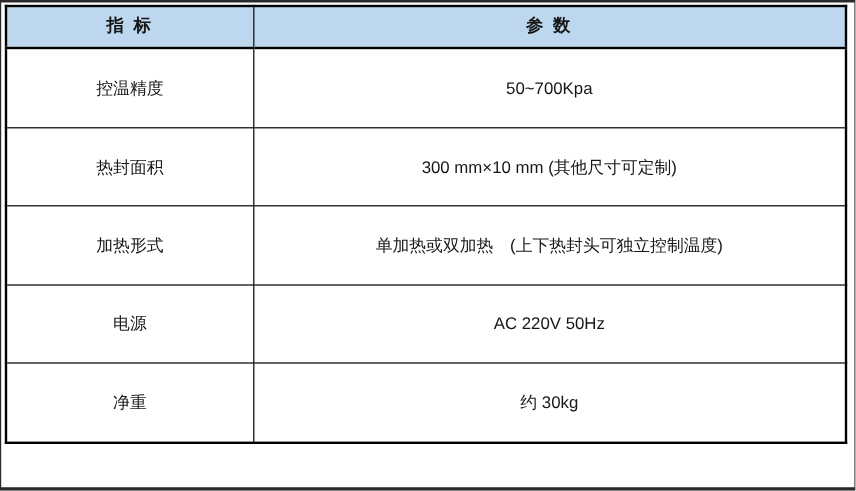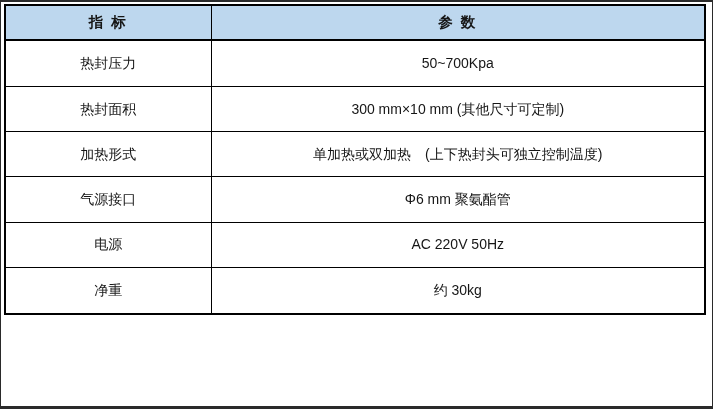--- a/index.html
+++ b/index.html
@@ -17,21 +17,21 @@
     border-top: 2px solid var(--frame, #2a2a2a);
     border-bottom: 3px solid var(--frame, #2a2a2a);
     border-left: 1px solid var(--frame, #2a2a2a);
     border-right: 1px solid var(--frame, #2a2a2a);
   }
   table.spec {
     position: absolute;
     left: 3px;
     top: 2px;
     width: 702px;
-    height: 311px;
+    height: 366px;
     border-collapse: collapse;
     table-layout: fixed;
     border: 2px solid var(--border, #000000);
   }
   table.spec th,
   table.spec td {
     border: 1px solid var(--border, #000000);
     text-align: center;
     vertical-align: middle;
     padding: 0 6px;
@@ -61,34 +61,30 @@
       <col class="c-value">
     </colgroup>
     <thead>
       <tr>
         <th>指 标</th>
         <th>参 数</th>
       </tr>
     </thead>
     <tbody>
       <tr>
-        <td>热封压力</td>
+        <td>控温精度</td>
         <td>50~700Kpa</td>
       </tr>
       <tr>
         <td>热封面积</td>
         <td>300 mm×10 mm (其他尺寸可定制)</td>
       </tr>
       <tr>
         <td>加热形式</td>
         <td>单加热或双加热　(上下热封头可独立控制温度)</td>
-      </tr>
-      <tr>
-        <td>气源接口</td>
-        <td>Φ6 mm 聚氨酯管</td>
       </tr>
       <tr>
         <td>电源</td>
         <td>AC 220V 50Hz</td>
       </tr>
       <tr>
         <td>净重</td>
         <td>约 30kg</td>
       </tr>
     </tbody>

